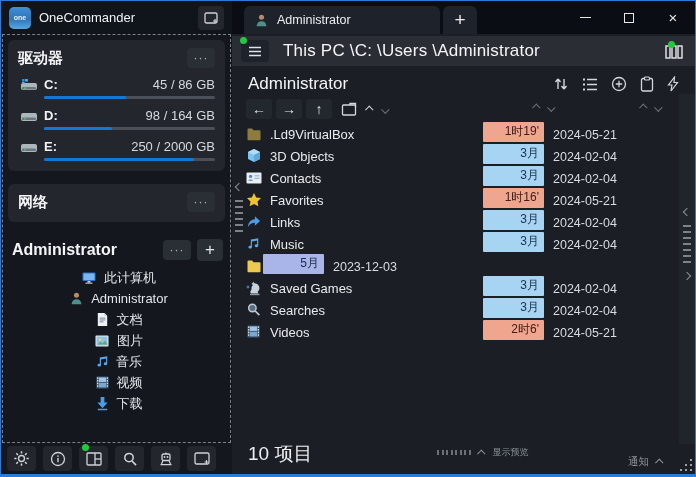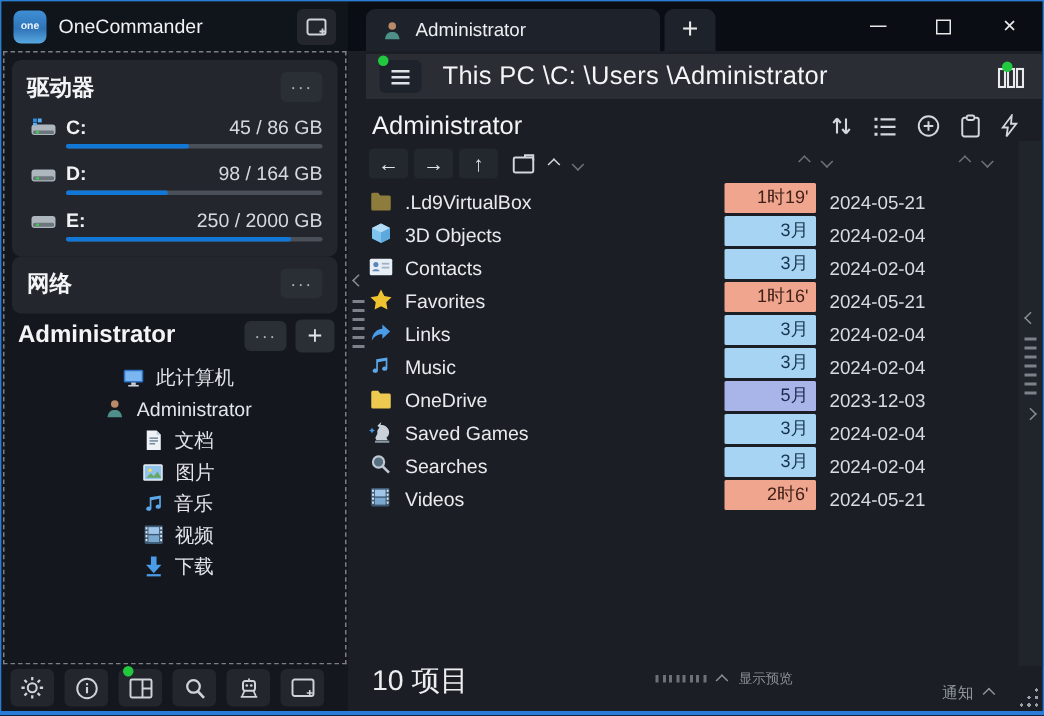--- a/index.html
+++ b/index.html
@@ -33,21 +33,21 @@
   .glyph-min{ display:block; width:11px; height:1px; background:#e8e8e8; }
   .glyph-max{ display:block; width:10px; height:10px; border:1px solid #e8e8e8; }
   .glyph-close{ font-size:15px; line-height:1; }
 
   
   .body{ position:relative; display:flex; height:440px; }
 
   
   .sidebar{ position:relative; width:231px; background:#14171d; flex:none; }
   .sidebar-dashed{ position:absolute; inset:0 1px 31px 1px; border:1px dashed #7d7f82; padding:5px; overflow:hidden; }
-  .card{ background:#23262d; border-radius:6px; padding:8px 10px 10px 10px; }
+  .card{ background:#23262d; border-radius:6px; padding:8px 10px 10px 10px; margin-bottom:13px; }
   .card-header{ display:flex; align-items:center; }
   .card-title{ font-size:15px; font-weight:bold; color:#f2f4f6; }
   .dots-btn{ margin-left:auto; width:28px; height:20px; border-radius:4px; background:#2a2e35;
     color:#aeb4bb; font-size:12px; letter-spacing:1px; display:flex; align-items:center; justify-content:center; }
   .drive-row{ display:flex; align-items:center; margin-top:9px; }
   .drive-icon{ width:22px; flex:none; }
   .drive-letter{ font-size:13px; font-weight:bold; color:#f0f2f4; margin-left:4px; }
   .drive-usage{ margin-left:auto; font-size:13px; color:#d6dade; }
   .drive-bar{ height:3px; background:#4b5058; border-radius:2px; margin:4px 0 0 26px; }
   .drive-bar-fill{ height:3px; background:var(--progress,#1278d8); border-radius:2px; }
@@ -59,21 +59,21 @@
     color:#dfe3e8; font-size:17px; font-weight:300; display:flex; align-items:center; justify-content:center; }
   .tree-item{ display:flex; align-items:center; gap:7px; height:21px; font-size:13px; color:#e2e5e9; padding-left:2px;justify-content:center; }
   .tree-item svg{ flex:none; }
 
   .sidebar-toolbar{ position:absolute; left:0; right:0; bottom:0; height:31px; display:flex; align-items:center; gap:7px; padding-left:6px; background:#14171d; }
   .tool-btn{ width:29px; height:25px; border-radius:4px; background:#23262d; display:flex; align-items:center; justify-content:center; position:relative; color:#cfd4d9;}
   .green-dot{ position:absolute; width:7px; height:7px; border-radius:50%; background:var(--greendot,#22c93e); top:-2px; left:3px; }
 
   
   .main{ position:relative; flex:1; background:#1b1f25; }
-  .breadcrumb{ position:absolute; top:2px; left:12px; right:0; height:30px; background:#2a2d34; display:flex; align-items:center; }
+  .breadcrumb{ position:absolute; top:2px; left:0; right:0; height:30px; background:#2a2d34; display:flex; align-items:center; }
   .crumb-menu{ margin-left:9px; width:28px; height:22px; background:#1e222a; border-radius:4px;
     display:flex; align-items:center; justify-content:center; position:relative; color:#dfe3e8; }
   .crumb-menu .green-dot{ top:-3px; left:-1px; }
   .crumb-path{ margin-left:14px; font-size:17px; color:#f4f5f7; letter-spacing:.2px; }
   .crumb-cols{ margin-left:auto; margin-right:12px; position:relative; display:flex; }
 
   .panel-header{ position:absolute; top:36px; left:0; right:0; height:28px; display:flex; align-items:center; }
   .panel-title{ margin-left:16px; font-size:17px; color:#f2f4f6; }
   .header-tools{ margin-left:auto; margin-right:16px; display:flex; gap:13px; align-items:center; color:#d4d8dd; }
 
@@ -490,21 +490,20 @@
           <span class="fbadge month">3月</span>
           <span class="fdate">2024-02-04</span>
         </div>
 
         <div class="file-row">
           <span class="ficon">
               <svg width="16" height="16" viewBox="0 0 16 16">
                 <path d="M1.5 3.5a1 1 0 0 1 1-1h3.6l1.4 1.8h6a1 1 0 0 1 1 1v8a1 1 0 0 1-1 1h-11a1 1 0 0 1-1-1z" fill="#edc94f"></path>
               </svg>
             </span>
-          <span class="fname">OneDrive</span>
           <span class="fbadge older">5月</span>
           <span class="fdate">2023-12-03</span>
         </div>
 
         <div class="file-row">
           <span class="ficon">
               <svg width="16" height="16" viewBox="0 0 16 16">
                 <path d="M5 13.5h7.5l-.9-1.8c1.7-1 2.3-3.4 1.4-5.4S9.8 3 7.7 3.4L8.2 1.4 5.6 3.8 7 5.2c-1 .6-1.8 2-1.4 3.8L4.2 12z" fill="#c9d2da"></path>
                 <rect x="4" y="13.8" width="9.5" height="1.4" fill="#8a97a3"></rect>
                 <path d="M2 5l.6 1.4L4 7l-1.4.6L2 9l-.6-1.4L0 7l1.4-.6z" fill="#4a9ce8"></path>

